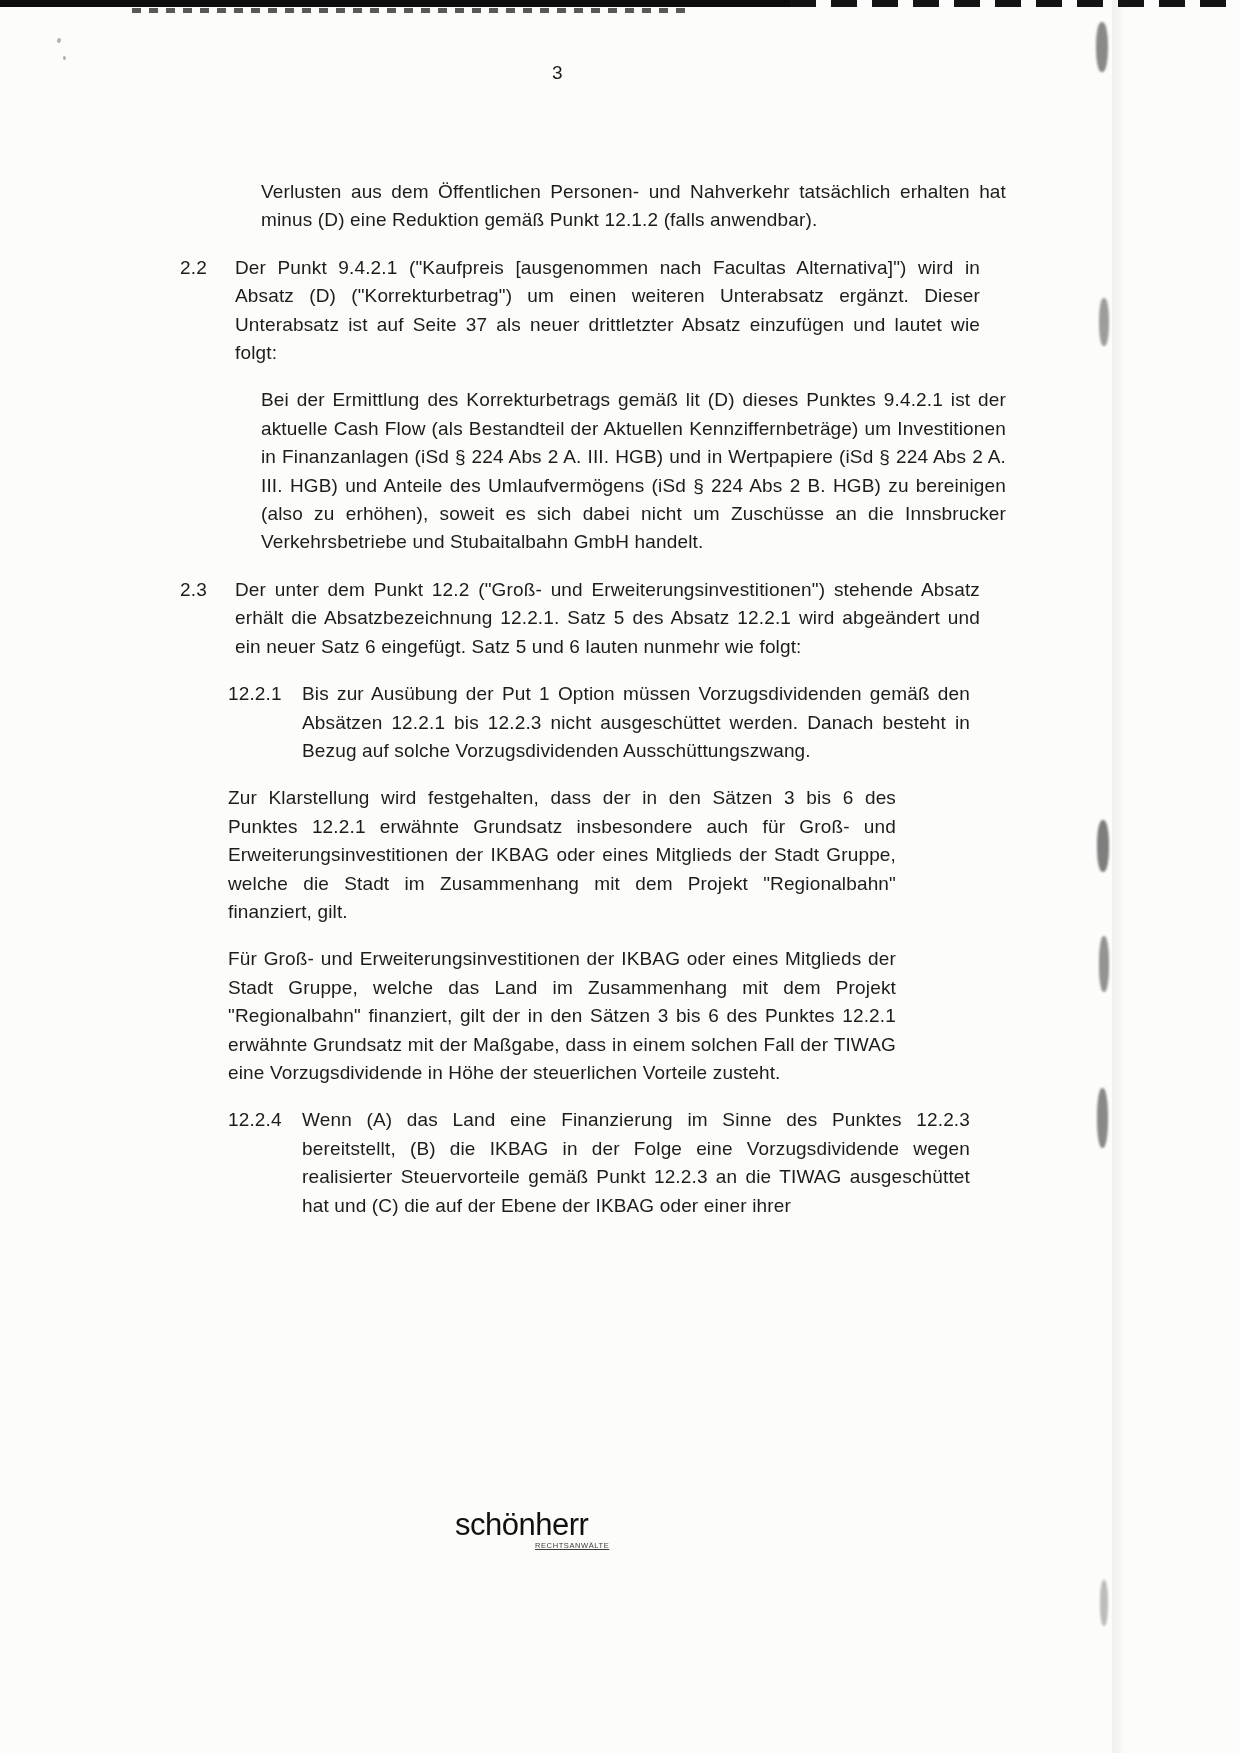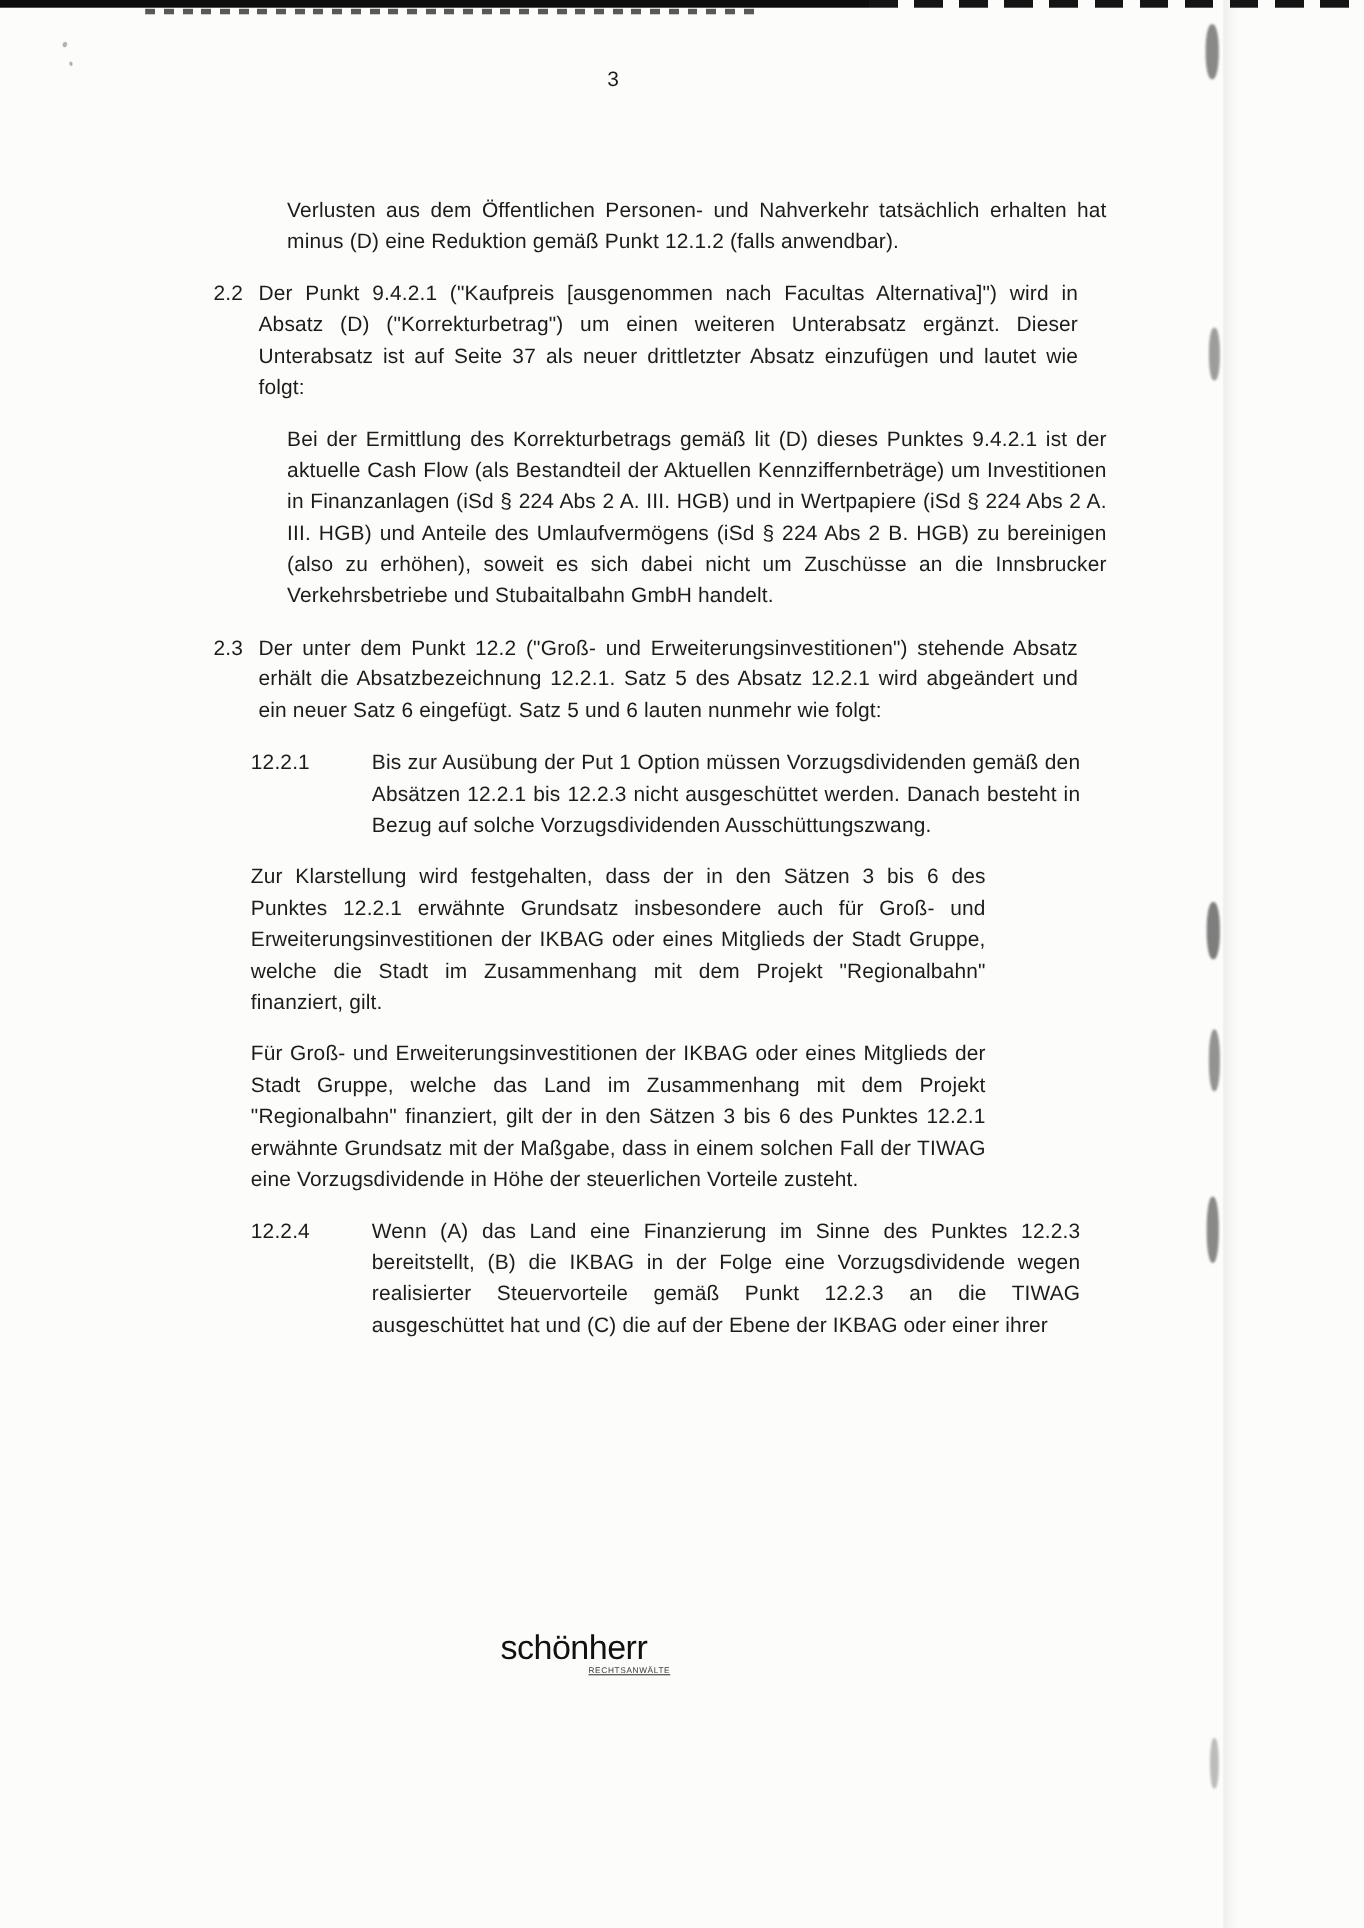--- a/index.html
+++ b/index.html
@@ -48,34 +48,35 @@
   }
   .body-col {
     position:absolute; top:178px; left:180px; width:802px;
     font-size:19px; line-height:28.4px; letter-spacing:0.15px;
   }
   .para, .block { margin:0 0 19px 0; }
   .para.indent1 { margin-left:81px; width:745px; }
   .justify { text-align:justify; text-justify:inter-word; }
   .block { display:flex; }
   .block .num { flex-shrink:0; }
-  .block.l1 .num { width:55px;text-align:center; }
+  .block.l1 .num { width:55px; }
   .block.l1 .txt { width:745px; }
-  .block.l2 { margin-left:48px;gap:36px; }
+  .block.l2 { margin-left:48px; }
   .block.l2 .num { width:74px; }
   .block.l2 .txt { width:668px; }
   .block .txt { text-align:justify; text-justify:inter-word; }
 
   
   .footer {
     position:absolute; top:1483px; left:455px; width:200px;
   }
   .logo-text {
     font-size:31px; font-weight:500; letter-spacing:-0.5px; color:#111;
     line-height:30px;
+    margin-top:27px;
   }
   .logo-sub {
     font-size:7.5px; letter-spacing:0.6px; color:#3a3a3a;
     margin-left:80px; margin-top:1px;text-decoration:underline;
   }
 </style>
 </head>
 <body>
 
 <div class="page">

